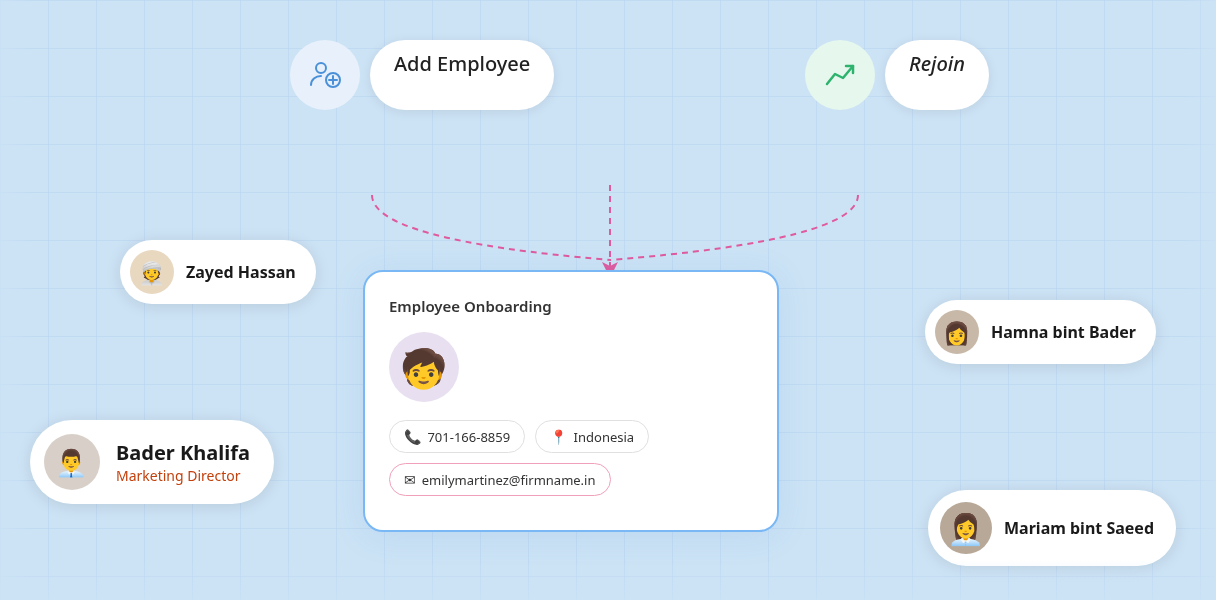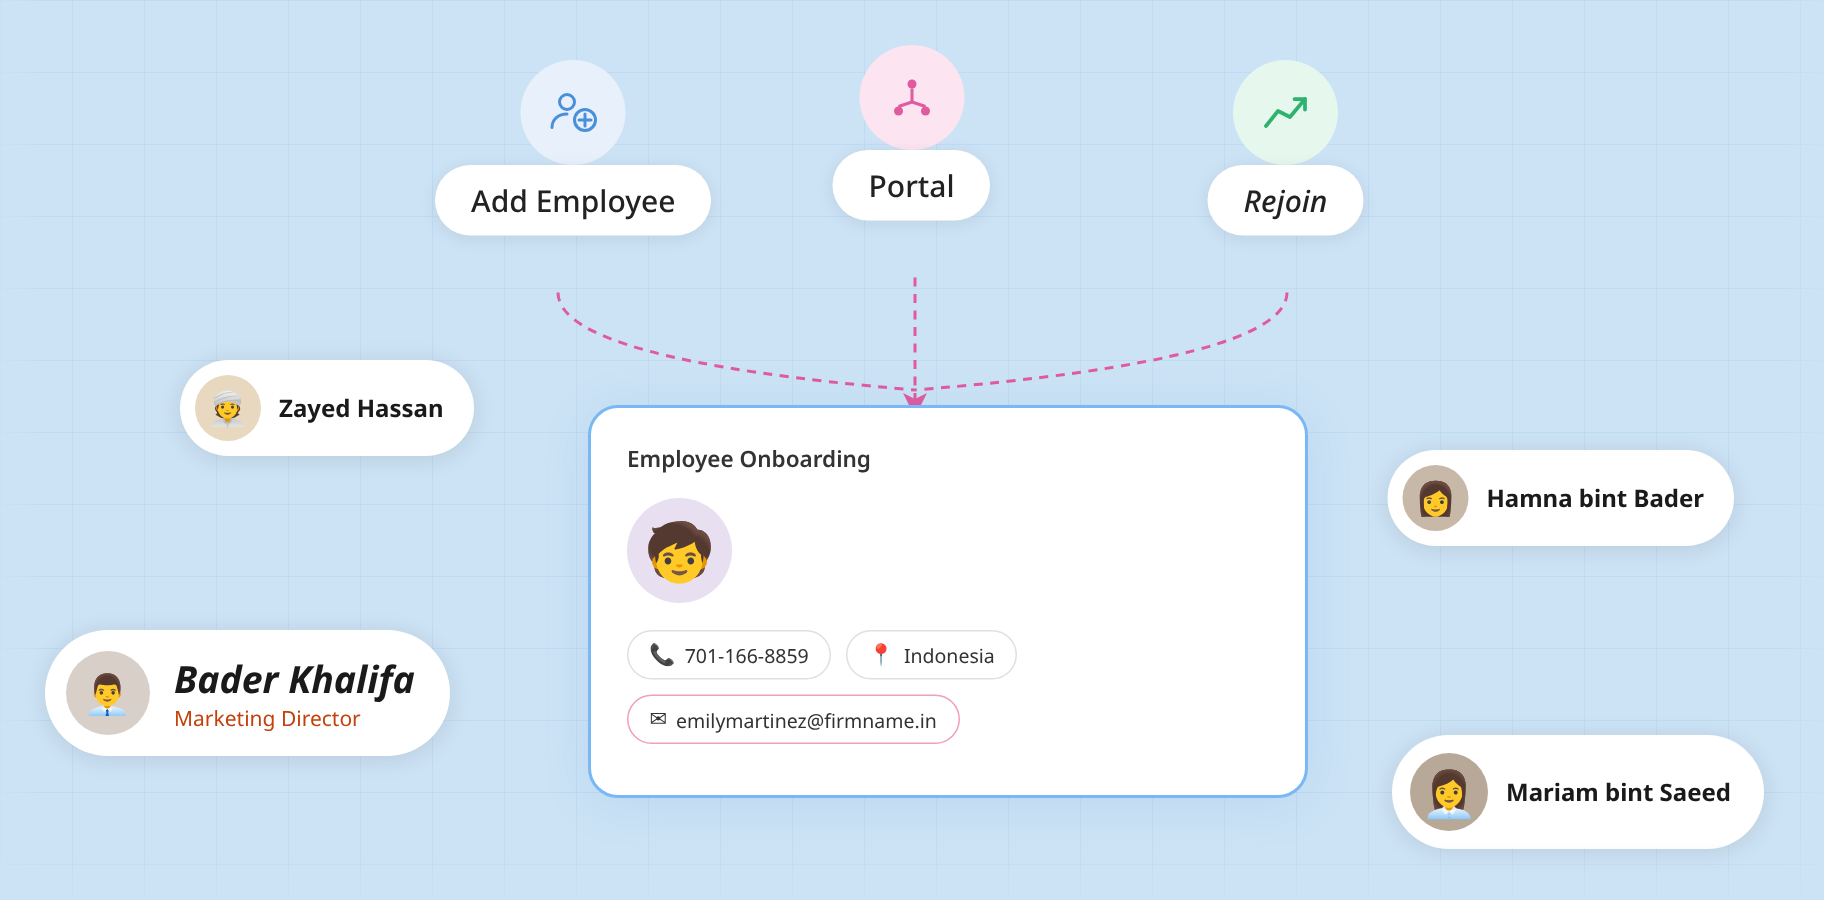--- a/index.html
+++ b/index.html
@@ -26,22 +26,22 @@
       position: relative;
       width: 1216px;
       height: 600px;
       overflow: hidden;
     }
 
     
     .action-btn {
       position: absolute;
       display: flex;
-      flex-direction: column;
-      align-items: center;
+      flex-direction: row;
+      gap: 10px;
     }
 
     .action-icon-circle {
       width: 70px;
       height: 70px;
       border-radius: 50%;
       display: flex;
       align-items: center;
       justify-content: center;
       font-size: 28px;
@@ -140,22 +140,21 @@
       left: 30px;
       padding: 14px 24px 14px 14px;
       gap: 16px;
     }
     .card-bader .avatar {
       width: 56px;
       height: 56px;
       font-size: 26px;
     }
     .card-bader .name {
-      font-size: 25px;
-      font-style: italic;
+      font-size: 20px;
     }
     .card-bader .role {
       font-size: 14px;
     }
 
     
     .card-hamna {
       top: 300px;
       right: 60px;
     }
@@ -167,22 +166,22 @@
       padding: 12px 22px 12px 12px;
     }
     .card-mariam .name {
       font-size: 16px;
     }
 
     
     .onboarding-card {
       position: absolute;
       top: 270px;
-      left: 392px;
-      width: 480px;
+      left: 363px;
+      width: 416px;
       background: white;
       border-radius: 20px;
       border: 2px solid #7ab8f5;
       padding: 24px;
       box-shadow: 0 4px 32px rgba(80,140,220,0.13);
     }
 
     .onboarding-card .card-title {
       font-size: 15px;
       font-weight: 600;
@@ -320,33 +319,20 @@
         <circle cx="13" cy="10" r="5" stroke="#4a90d9" stroke-width="2" fill="none"></circle>
         <path d="M3 27c0-5.5 4.5-9 10-9" stroke="#4a90d9" stroke-width="2" stroke-linecap="round" fill="none"></path>
         <circle cx="25" cy="22" r="7" stroke="#4a90d9" stroke-width="2" fill="none"></circle>
         <line x1="25" y1="18" x2="25" y2="26" stroke="#4a90d9" stroke-width="2" stroke-linecap="round"></line>
         <line x1="21" y1="22" x2="29" y2="22" stroke="#4a90d9" stroke-width="2" stroke-linecap="round"></line>
       </svg>
     </div>
     <div class="action-label-bubble">Add Employee</div>
   </div>
 
-  <div class="action-btn btn-portal">
-    <div class="action-icon-circle" style="background:#fce4f0;">
-      <svg width="34" height="34" viewBox="0 0 34 34" fill="none">
-        <circle cx="17" cy="8" r="3" fill="#e05a9e"></circle>
-        <circle cx="8" cy="26" r="3" fill="#e05a9e"></circle>
-        <circle cx="26" cy="26" r="3" fill="#e05a9e"></circle>
-        <line x1="17" y1="11" x2="17" y2="20" stroke="#e05a9e" stroke-width="2"></line>
-        <line x1="17" y1="20" x2="8" y2="23" stroke="#e05a9e" stroke-width="2"></line>
-        <line x1="17" y1="20" x2="26" y2="23" stroke="#e05a9e" stroke-width="2"></line>
-      </svg>
-    </div>
-    <div class="action-label-bubble">Portal</div>
-  </div>
 
   <div class="action-btn btn-rejoin">
     <div class="action-icon-circle" style="background:#e6f7ee;">
       <svg width="34" height="34" viewBox="0 0 34 34" fill="none">
         <polyline points="4,26 12,16 20,20 30,8" stroke="#2db36e" stroke-width="2.5" stroke-linecap="round" stroke-linejoin="round" fill="none"></polyline>
         <polyline points="23,8 30,8 30,15" stroke="#2db36e" stroke-width="2.5" stroke-linecap="round" stroke-linejoin="round" fill="none"></polyline>
       </svg>
     </div>
     <div class="action-label-bubble">Rejoin</div>
   </div>

